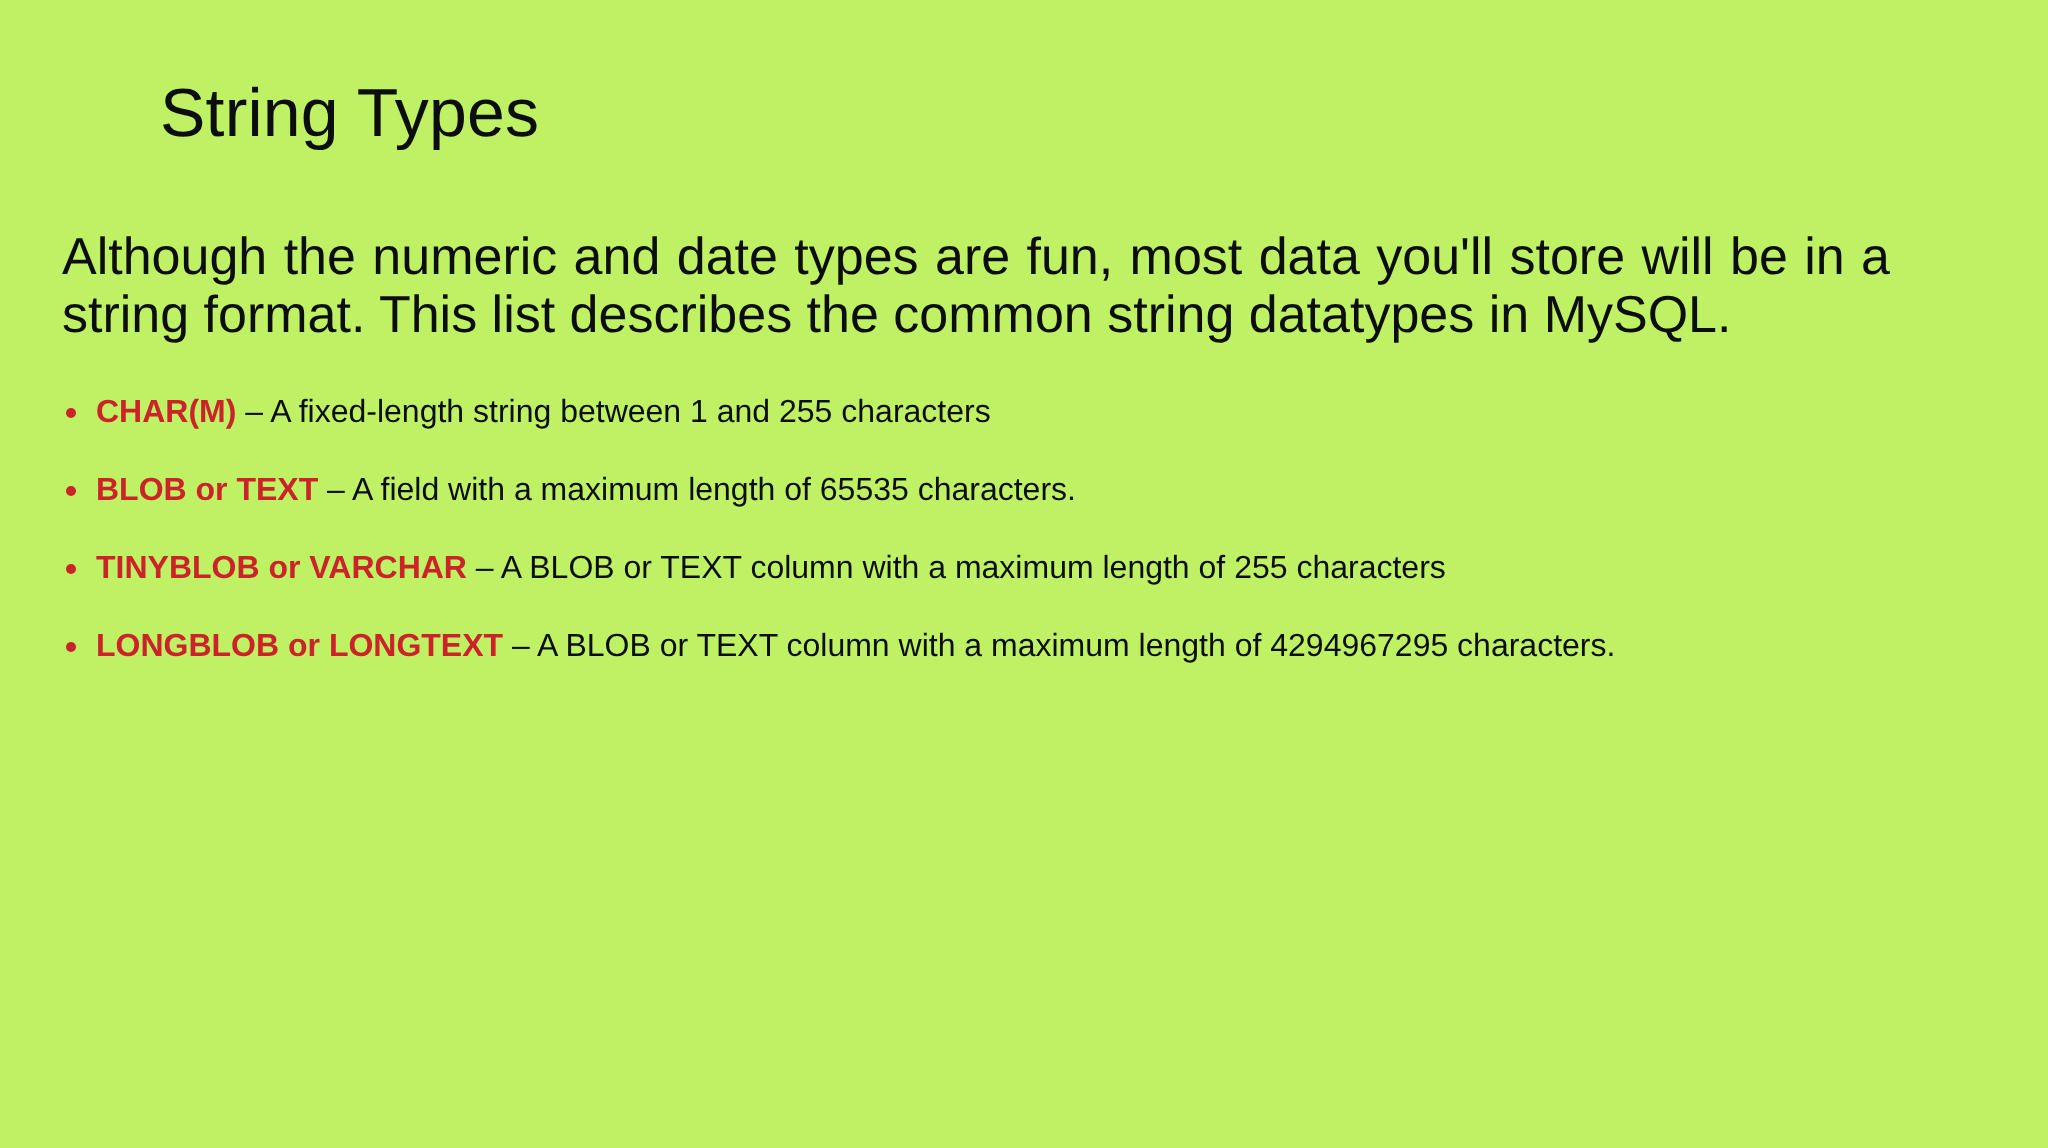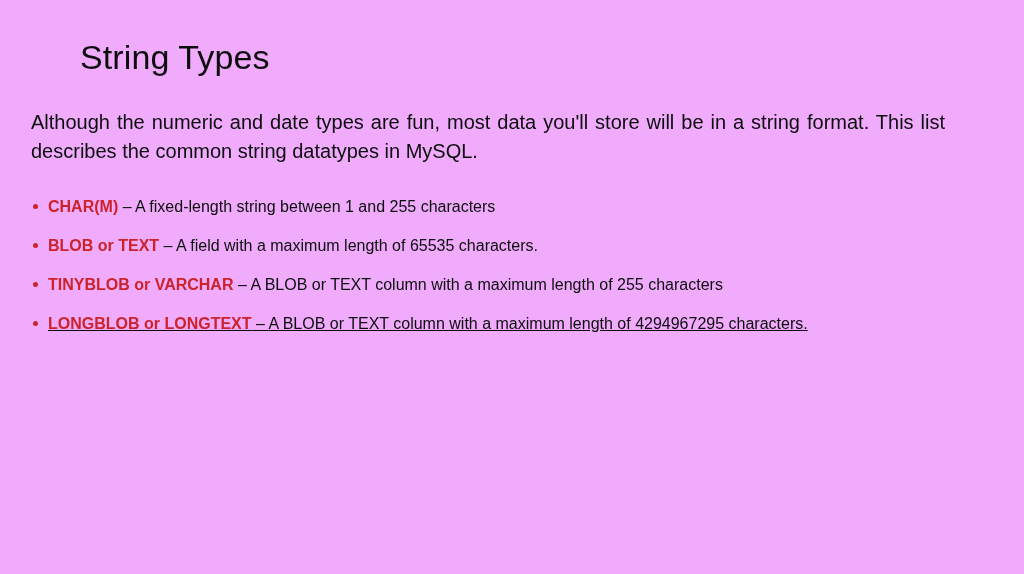--- a/index.html
+++ b/index.html
@@ -13,21 +13,21 @@
     overflow: hidden;
     font-family: "Liberation Sans", "DejaVu Sans", sans-serif;
     color: #000000;
     -webkit-font-smoothing: antialiased;
   }
 
   #slide {
     position: relative;
     width: 1024px;
     height: 574px;
-    background: #f0abfc;
+    background: #bef264;
   }
 
   
   #slide-title {
     position: absolute;
     left: 80px;
     top: 12px;
     width: 860px;
     font-size: 34px;
     font-weight: 300;
@@ -36,21 +36,21 @@
     line-height: 44px;
     white-space: nowrap;
   }
 
   
   #intro {
     position: absolute;
     left: 31px;
     top: 88px;
     width: 914px;
-    font-size: 20px;
+    font-size: 26px;
     line-height: 29px;
     text-align: justify;
     text-justify: inter-word;
     color: #0d0d0d;
   }
 
   
   #bullets {
     position: absolute;
     left: 27px;
@@ -61,21 +61,21 @@
   .bullet {
     position: relative;
     padding-left: 21px;
     margin-bottom: 9px;
     font-size: 16px;
     line-height: 30px;
     text-align: justify;
     text-justify: inter-word;
     color: #0d0d0d;
   }
-  .bullet:last-child { margin-bottom: 16px; text-decoration: underline; }
+  .bullet:last-child { margin-bottom: 16px; }
 
   .bullet-dot {
     position: absolute;
     left: 6px;
     top: 12px;
     width: 5px;
     height: 5px;
     border-radius: 50%;
     background: #cc2229;
   }

